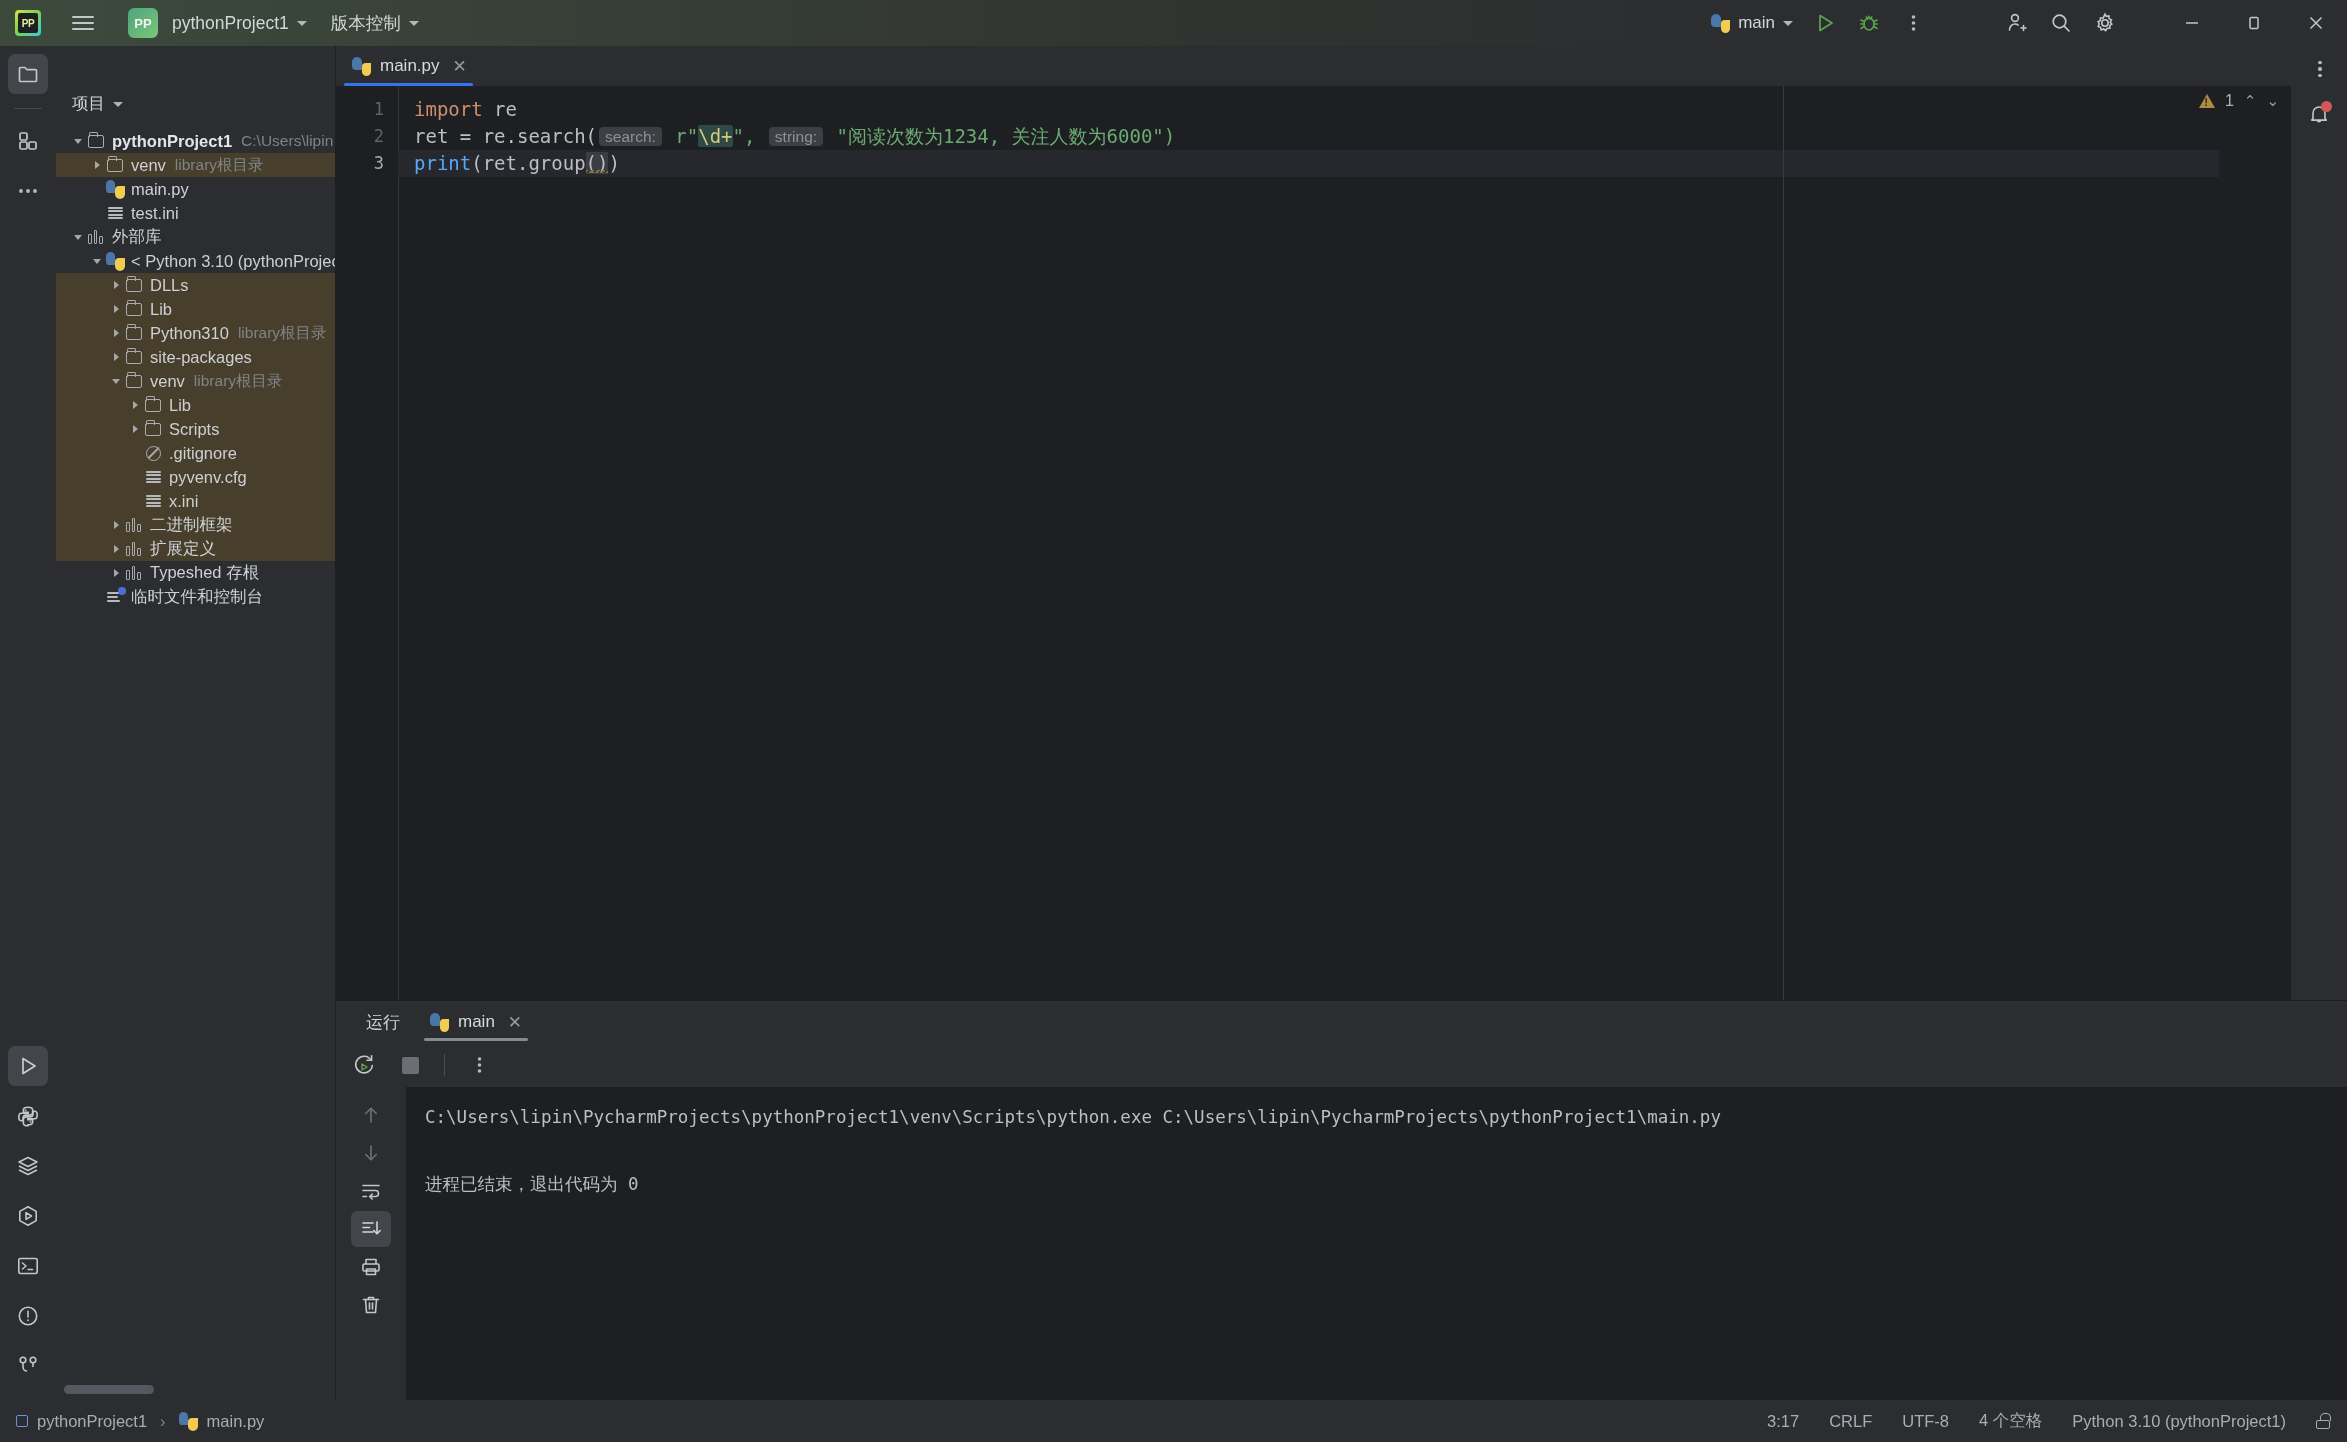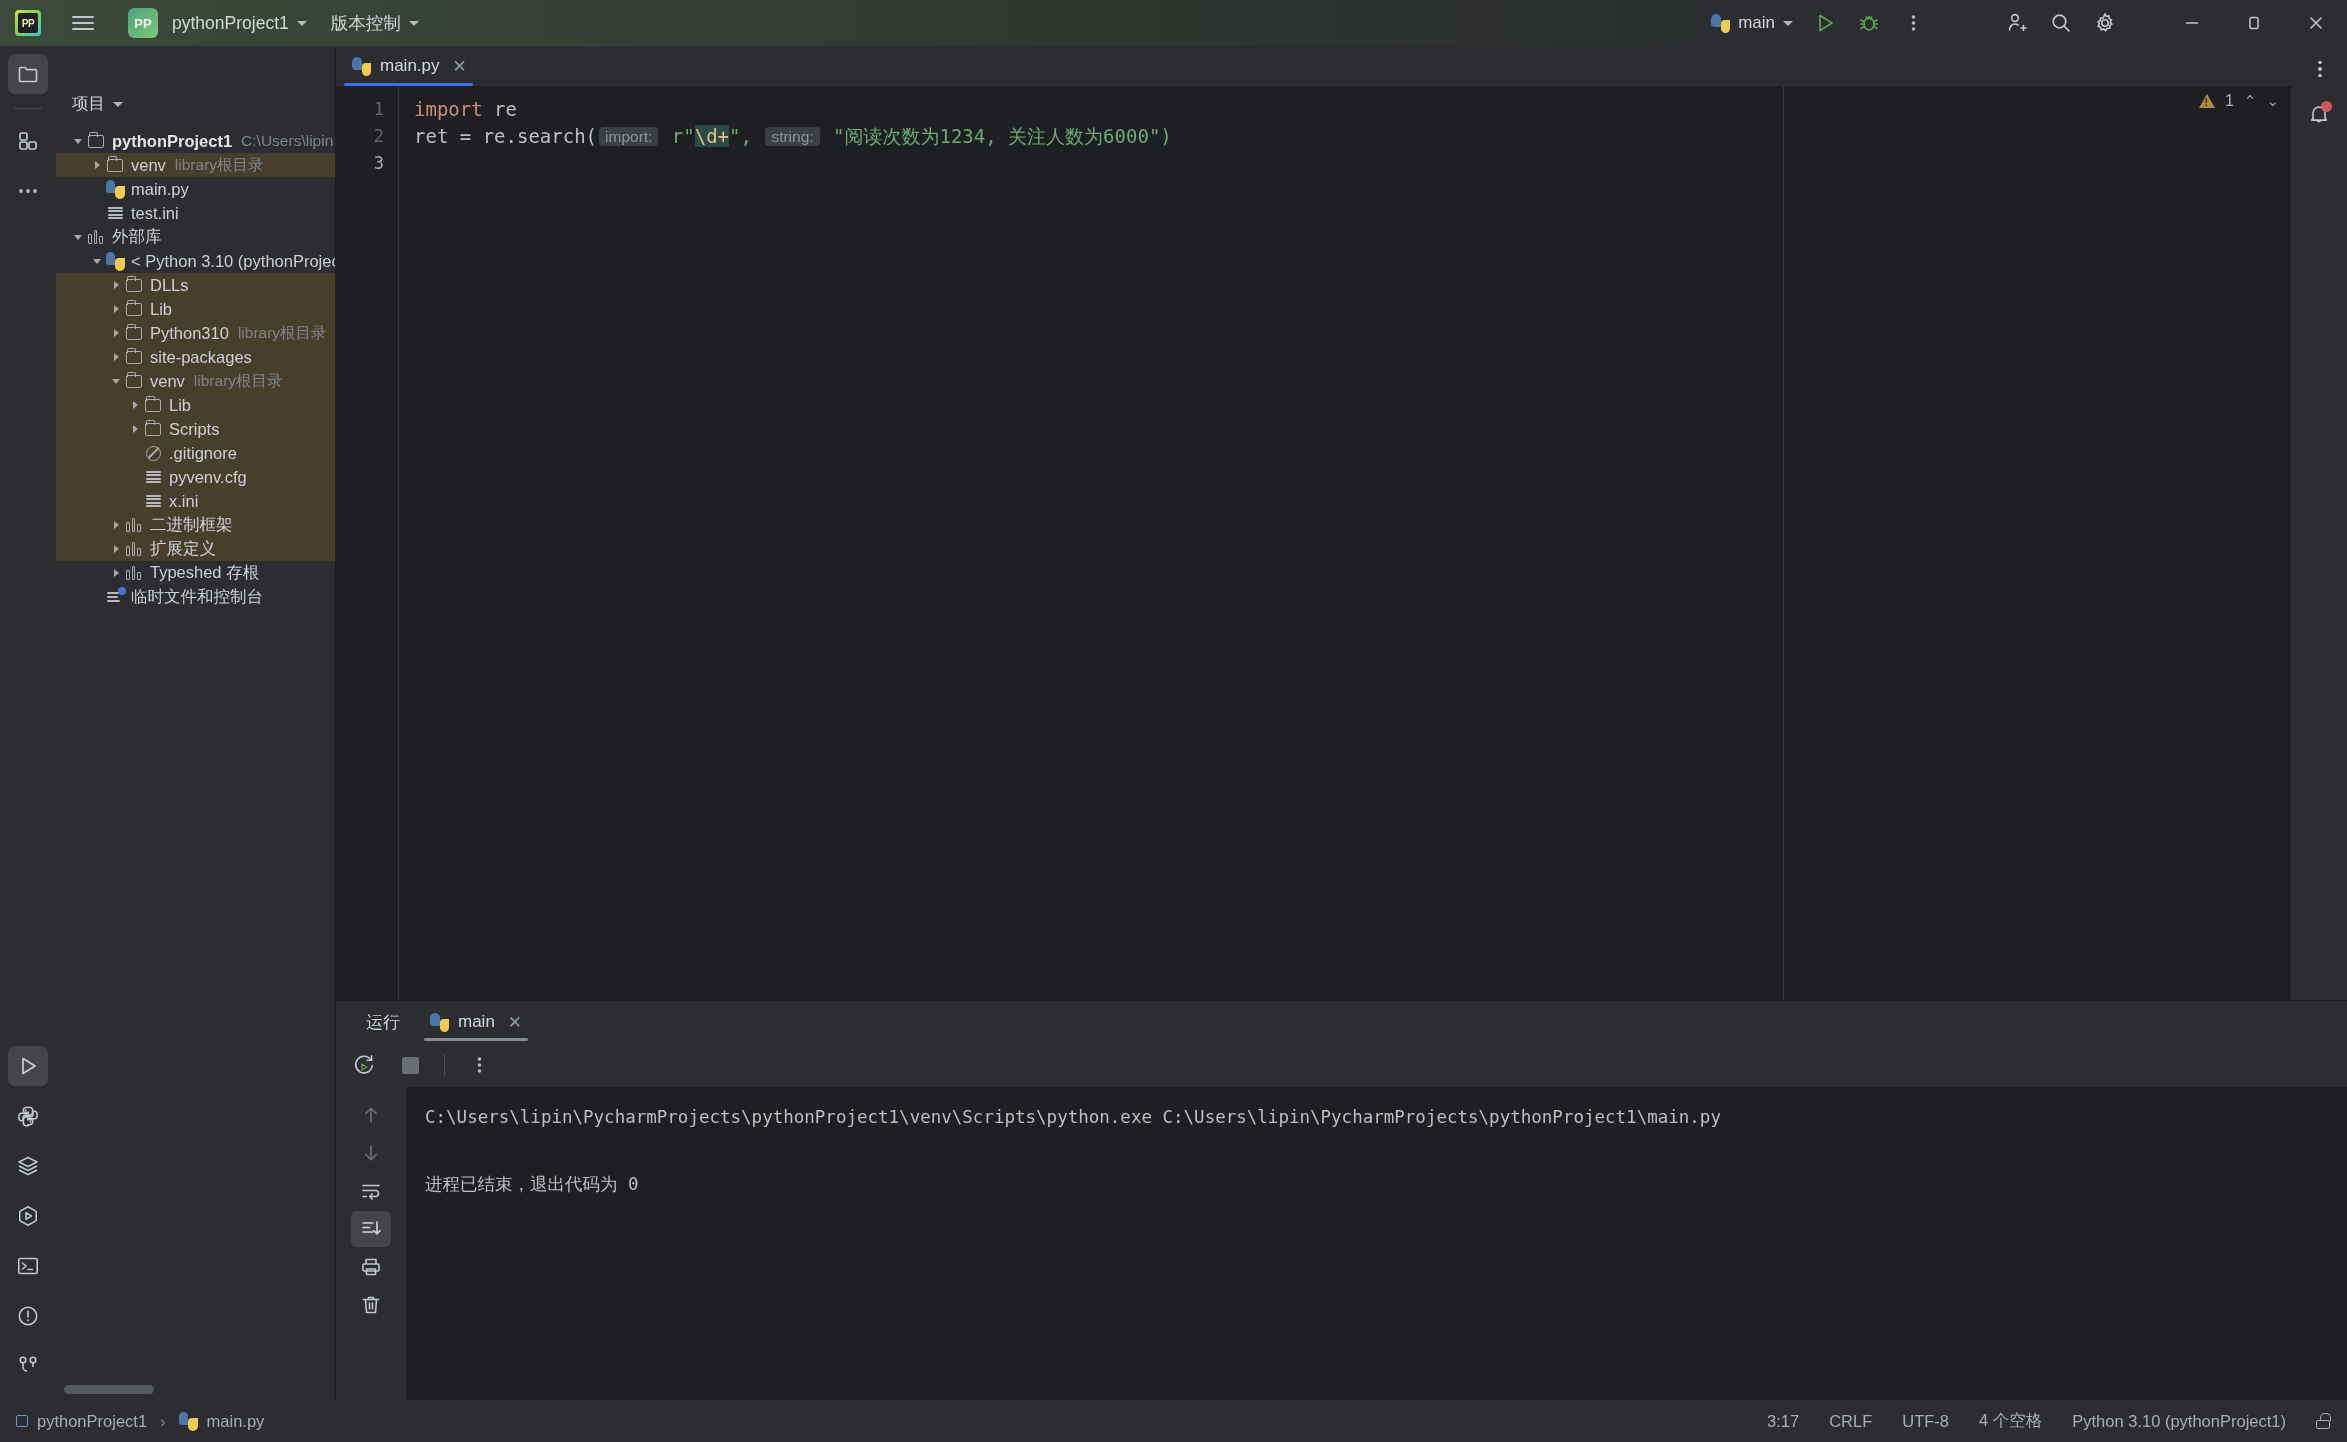--- a/index.html
+++ b/index.html
@@ -572,22 +572,23 @@
       <div class="editorwrap">
         <div class="gutter">
           <div class="gline">1</div>
           <div class="gline">2</div>
           <div class="gline cur">3</div>
         </div>
 
         <div class="codearea">
           <div class="cline"><span class="kw">import</span><span> re</span></div>
 
-          <div class="cline"><span>ret = re.search(</span><span class="hint">import:</span><span class="str"> r"</span><span class="rx">\d+</span><span class="str">", </span><span class="hint">string:</span><span class="str"> "阅读次数为1234, 关注人数为6000")</span></div>
-
+          <div class="cline"><span>ret = re.search(</span><span class="hint">search:</span><span class="str"> r"</span><span class="rx">\d+</span><span class="str">", </span><span class="hint">string:</span><span class="str"> "阅读次数为1234, 关注人数为6000")</span></div>
+
+          <div class="cline cur"><span class="pyfn">print</span><span>(ret.group</span><span class="brhl squig">()</span><span>)</span></div>
 
           <div class="vline" style="left:1385px"></div>
         </div>
 
         <div class="errmargin">
           <div class="errtop">
             <span class="warntri"></span>
             <span>1</span>
             <span class="cvchev">⌃</span>
             <span class="cvchev">⌄</span>

